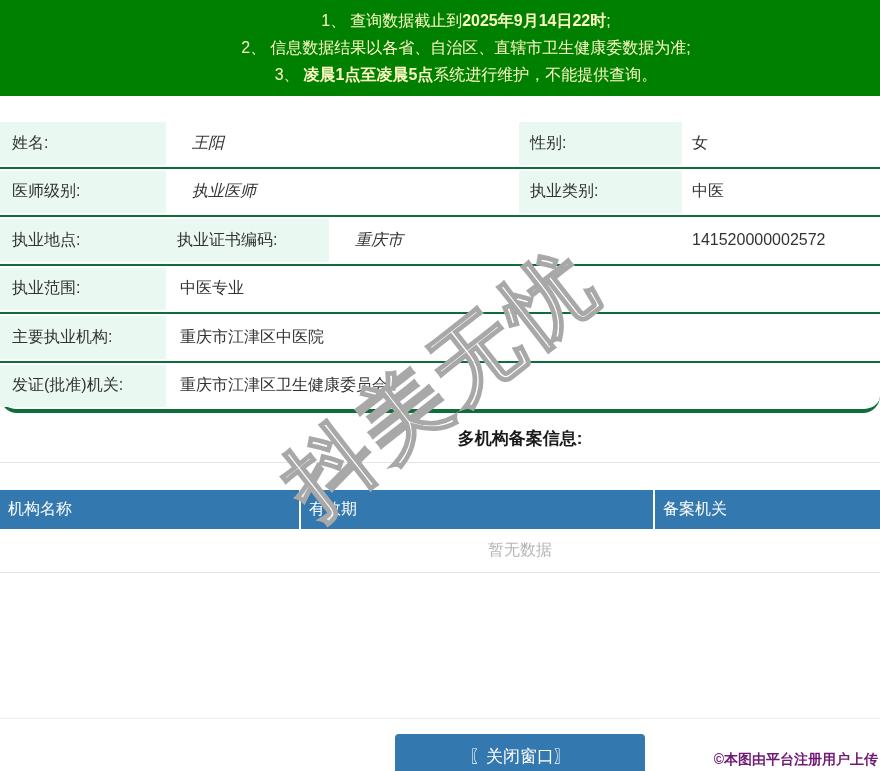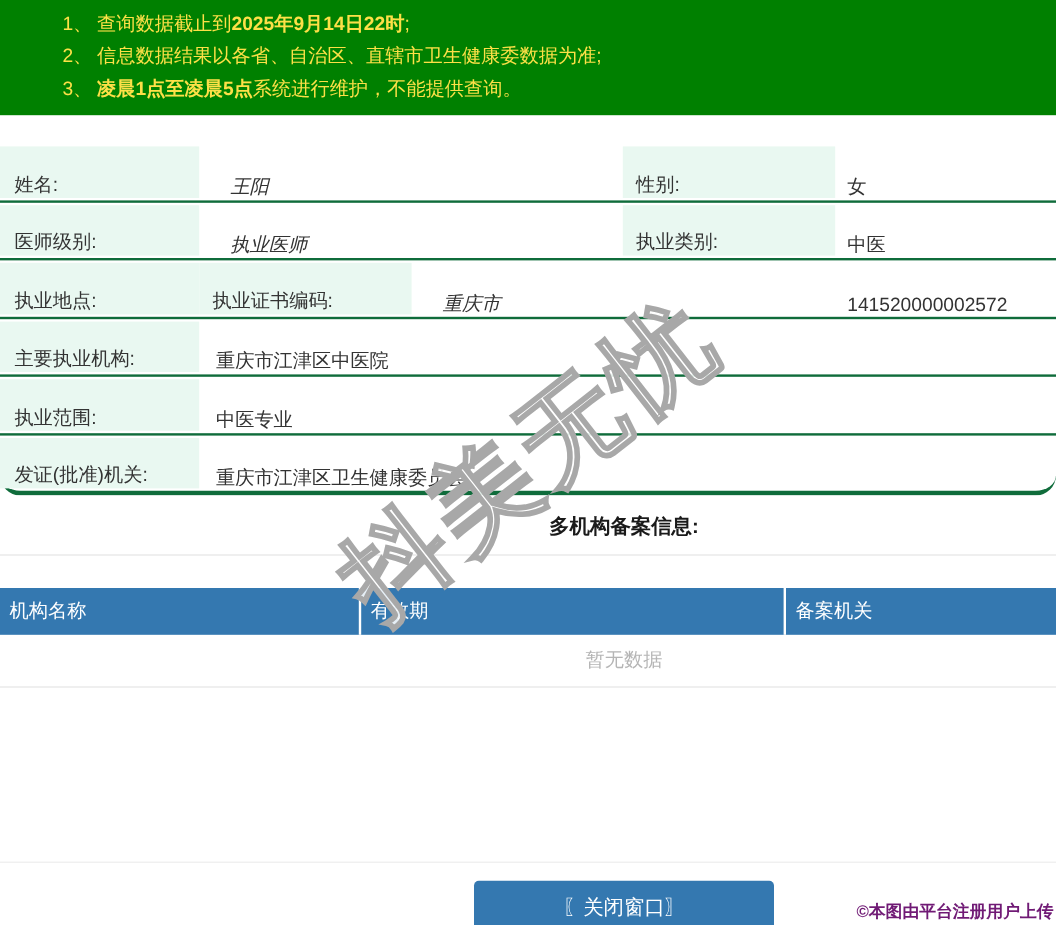--- a/index.html
+++ b/index.html
@@ -5,38 +5,38 @@
   html,body { margin:0; padding:0; background:#fff; }
   #stage {
     position:relative; width:880px; height:771px; overflow:hidden;
     background:#ffffff; font-family:"Liberation Sans","DejaVu Sans",sans-serif;
     color:#333;
   }
 
   
   .banner {
     position:absolute; top:0; left:0; width:880px; height:96px;
-    background:#008000; color:#fde047; box-sizing:border-box;
-    padding:7px 0 0 52px; font-size:16px;
+    background:#008000; color:#fef9c3; box-sizing:border-box;
+    padding:7px 0 0 52px; font-size:16px;text-align:center;
   }
   .notice-line { line-height:27px; white-space:nowrap; }
   .notice-num { margin-right:4px; }
   .nb { font-weight:bold; }
 
   
   .info-table { position:absolute; top:120px; left:0; width:880px; }
   .info-row {
     display:flex; align-items:stretch; height:48.5px;
     border-bottom:2px solid #0f6c3b; box-sizing:border-box; font-size:16px;
   }
   .info-row.last { border-bottom-width:4px; height:50px;border-radius:17px; }
-  .cell { display:flex; align-items:flex-end; box-sizing:border-box; white-space:nowrap; }
+  .cell { display:flex; align-items:center; box-sizing:border-box; white-space:nowrap; }
   .cell.lab  { width:166px; background:#e9f8f1; margin:2px 0; padding-left:12px; }
   .cell.val  { width:353px; padding-left:26px;font-style:italic; }
-  .cell.lab2 { width:177px; background:#e9f8f1; margin:2px 0; padding-left:11px; }
+  .cell.lab2 { width:163px; background:#e9f8f1; margin:2px 0; padding-left:11px; }
   .cell.val2 { flex:1; padding-left:10px; }
   .cell.valw { flex:1; padding-left:14px; }
 
   
   .section-title {
     position:absolute; top:427px; left:0; width:1040px; text-align:center;
     font-size:17px; font-weight:bold; color:#1a1a1a;
   }
   .hline1 { position:absolute; top:462px; left:0; width:880px; height:1px; background:#e4e4e4; }
 
@@ -128,32 +128,32 @@
         </div>
       <div class="cell val">
           <span>重庆市</span>
         </div>
       <div class="cell val2">
           <span>141520000002572</span>
         </div>
     </div>
     <div class="info-row">
       <div class="cell lab">
+          <span>执业范围:</span>
+        </div>
+      <div class="cell valw">
+          <span>中医专业</span>
+        </div>
+    </div>
+    <div class="info-row">
+      <div class="cell lab">
           <span>主要执业机构:</span>
         </div>
       <div class="cell valw">
           <span>重庆市江津区中医院</span>
-        </div>
-    </div>
-    <div class="info-row">
-      <div class="cell lab">
-          <span>执业范围:</span>
-        </div>
-      <div class="cell valw">
-          <span>中医专业</span>
         </div>
     </div>
     <div class="info-row last">
       <div class="cell lab">
           <span>发证(批准)机关:</span>
         </div>
       <div class="cell valw">
           <span>重庆市江津区卫生健康委员会</span>
         </div>
     </div>

